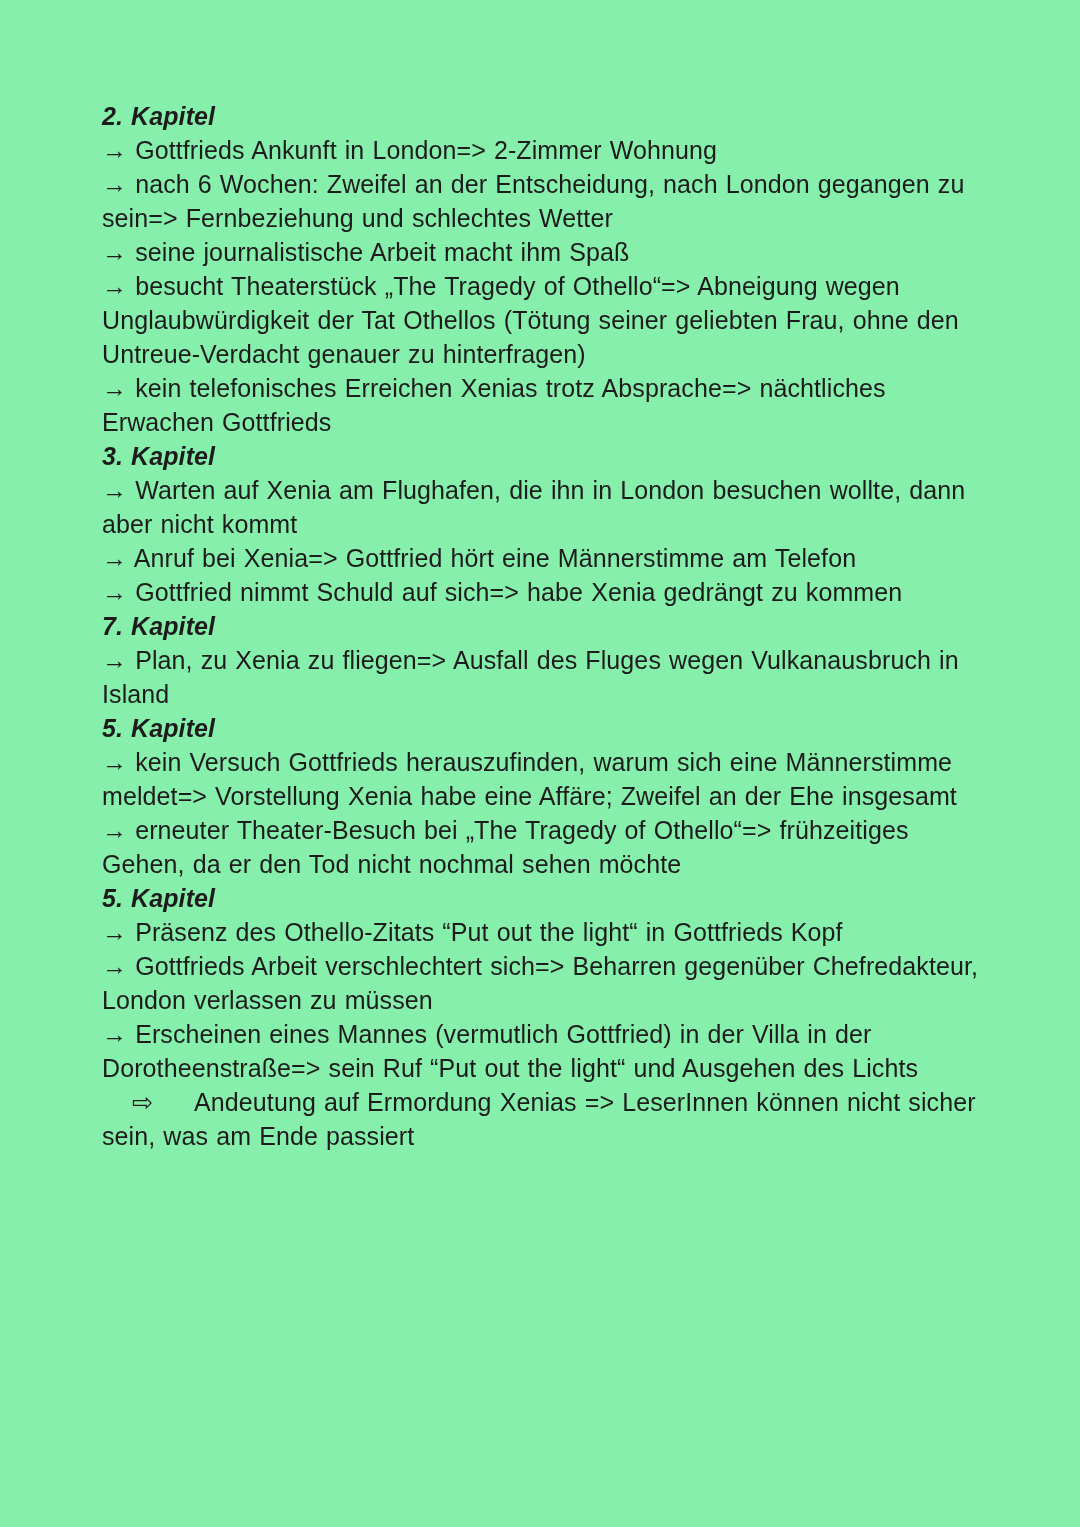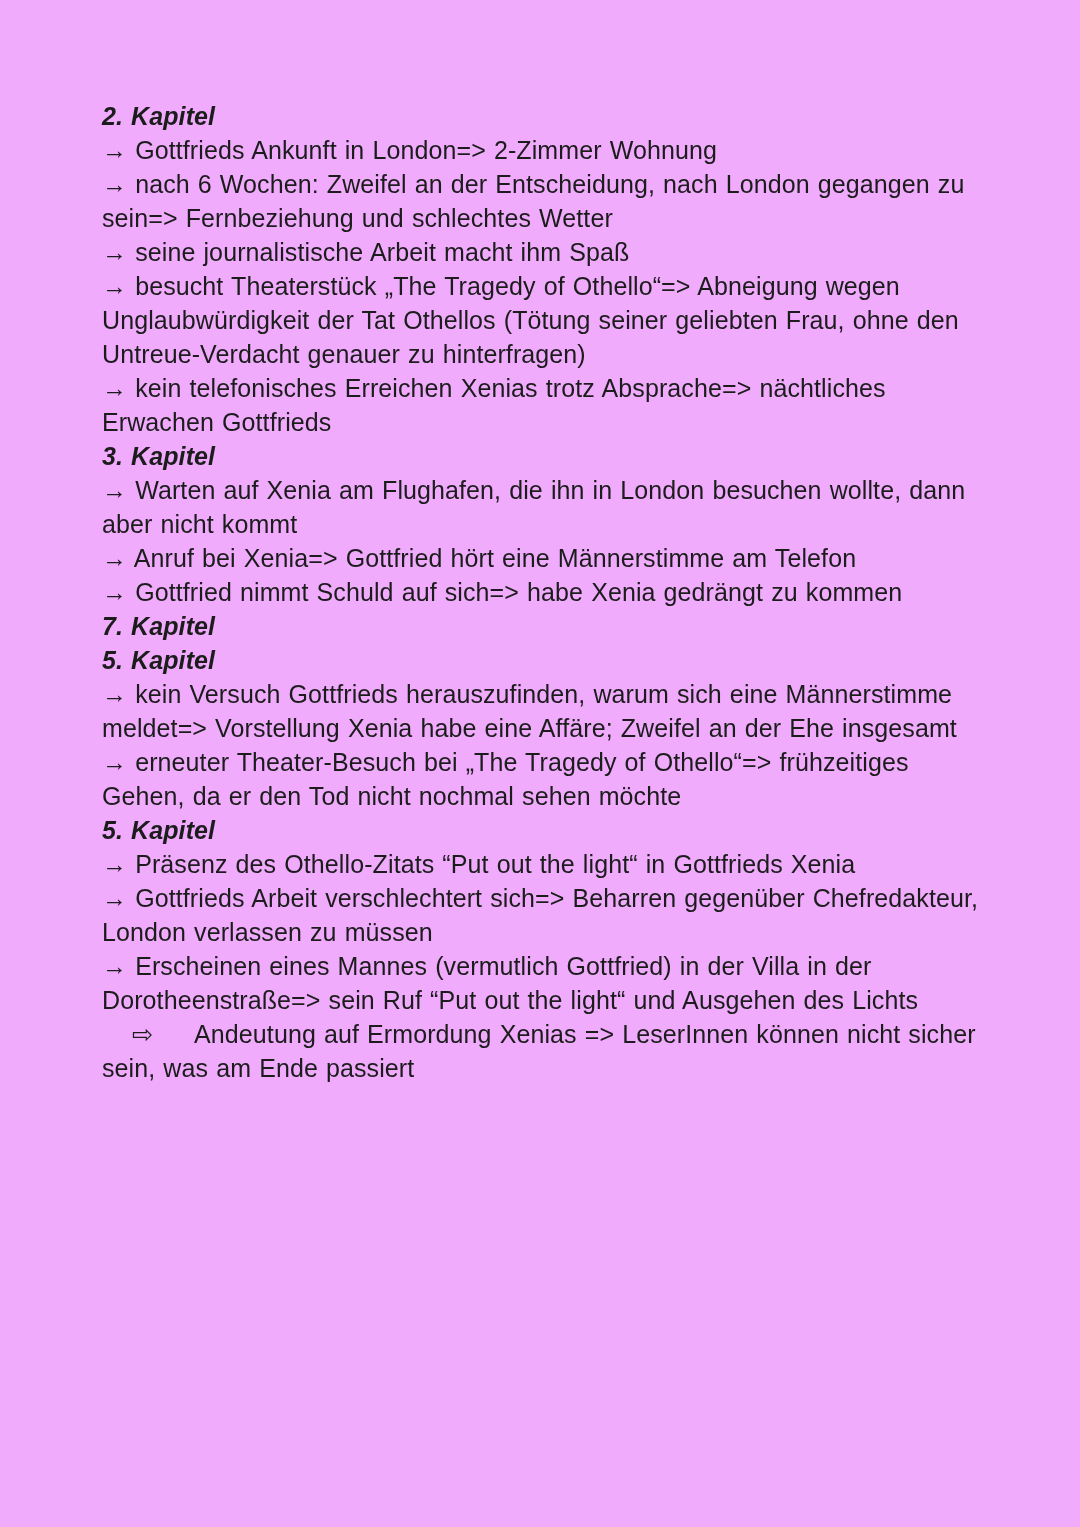--- a/index.html
+++ b/index.html
@@ -12,21 +12,21 @@
     height: 1527px;
     font-family: "Liberation Sans", "DejaVu Sans", sans-serif;
     color: #1c1c1c;
     overflow: hidden;
   }
   .page {
     box-sizing: border-box;
     width: 1080px;
     height: 1527px;
     padding: 99px 100px 0 102px;
-    background: #f0abfc;
+    background: #86efac;
   }
   .notes {
     width: 878px;
   }
   .block {
     margin: 0;
     font-size: 25px;
     line-height: 34px;
     letter-spacing: 0.1px;
     word-spacing: 1px;
@@ -55,22 +55,23 @@
       <p class="block arrow"><span class="glyph">→ </span><span class="body-text">Gottfrieds Ankunft in London=&gt; 2-Zimmer Wohnung</span></p>
       <p class="block arrow"><span class="glyph">→ </span><span class="body-text">nach 6 Wochen: Zweifel an der Entscheidung, nach London gegangen zu sein=&gt; Fernbeziehung und schlechtes Wetter</span></p>
       <p class="block arrow"><span class="glyph">→ </span><span class="body-text">seine journalistische Arbeit macht ihm Spaß</span></p>
       <p class="block arrow"><span class="glyph">→ </span><span class="body-text">besucht Theaterstück „The Tragedy of Othello“=&gt; Abneigung wegen Unglaubwürdigkeit der Tat Othellos (Tötung seiner geliebten Frau, ohne den Untreue-Verdacht genauer zu hinterfragen)</span></p>
       <p class="block arrow"><span class="glyph">→ </span><span class="body-text">kein telefonisches Erreichen Xenias trotz Absprache=&gt; nächtliches Erwachen Gottfrieds</span></p>
       <p class="block heading"><span>3. Kapitel</span></p>
       <p class="block arrow"><span class="glyph">→ </span><span class="body-text">Warten auf Xenia am Flughafen, die ihn in London besuchen wollte, dann aber nicht kommt</span></p>
       <p class="block arrow"><span class="glyph">→ </span><span class="body-text">Anruf bei Xenia=&gt; Gottfried hört eine Männerstimme am Telefon</span></p>
       <p class="block arrow"><span class="glyph">→ </span><span class="body-text">Gottfried nimmt Schuld auf sich=&gt; habe Xenia gedrängt zu kommen</span></p>
       <p class="block heading"><span>7. Kapitel</span></p>
+      <p class="block arrow"><span class="glyph">→ </span><span class="body-text">Plan, zu Xenia zu fliegen=&gt; Ausfall des Fluges wegen Vulkanausbruch in Island</span></p>
       <p class="block heading"><span>5. Kapitel</span></p>
       <p class="block arrow"><span class="glyph">→ </span><span class="body-text">kein Versuch Gottfrieds herauszufinden, warum sich eine Männerstimme meldet=&gt; Vorstellung Xenia habe eine Affäre; Zweifel an der Ehe insgesamt</span></p>
       <p class="block arrow"><span class="glyph">→ </span><span class="body-text">erneuter Theater-Besuch bei „The Tragedy of Othello“=&gt; frühzeitiges Gehen, da er den Tod nicht nochmal sehen möchte</span></p>
       <p class="block heading"><span>5. Kapitel</span></p>
-      <p class="block arrow"><span class="glyph">→ </span><span class="body-text">Präsenz des Othello-Zitats “Put out the light“ in Gottfrieds Xenia</span></p>
+      <p class="block arrow"><span class="glyph">→ </span><span class="body-text">Präsenz des Othello-Zitats “Put out the light“ in Gottfrieds Kopf</span></p>
       <p class="block arrow"><span class="glyph">→ </span><span class="body-text">Gottfrieds Arbeit verschlechtert sich=&gt; Beharren gegenüber Chefredakteur, London verlassen zu müssen</span></p>
       <p class="block arrow"><span class="glyph">→ </span><span class="body-text">Erscheinen eines Mannes (vermutlich Gottfried) in der Villa in der Dorotheenstraße=&gt; sein Ruf “Put out the light“ und Ausgehen des Lichts</span></p>
       <p class="block conclusion"><span class="glyph">⇨</span><span class="body-text">Andeutung auf Ermordung Xenias =&gt; LeserInnen können nicht sicher sein, was am Ende passiert</span></p>
     </section>
 </main>
 
 </body></html>

